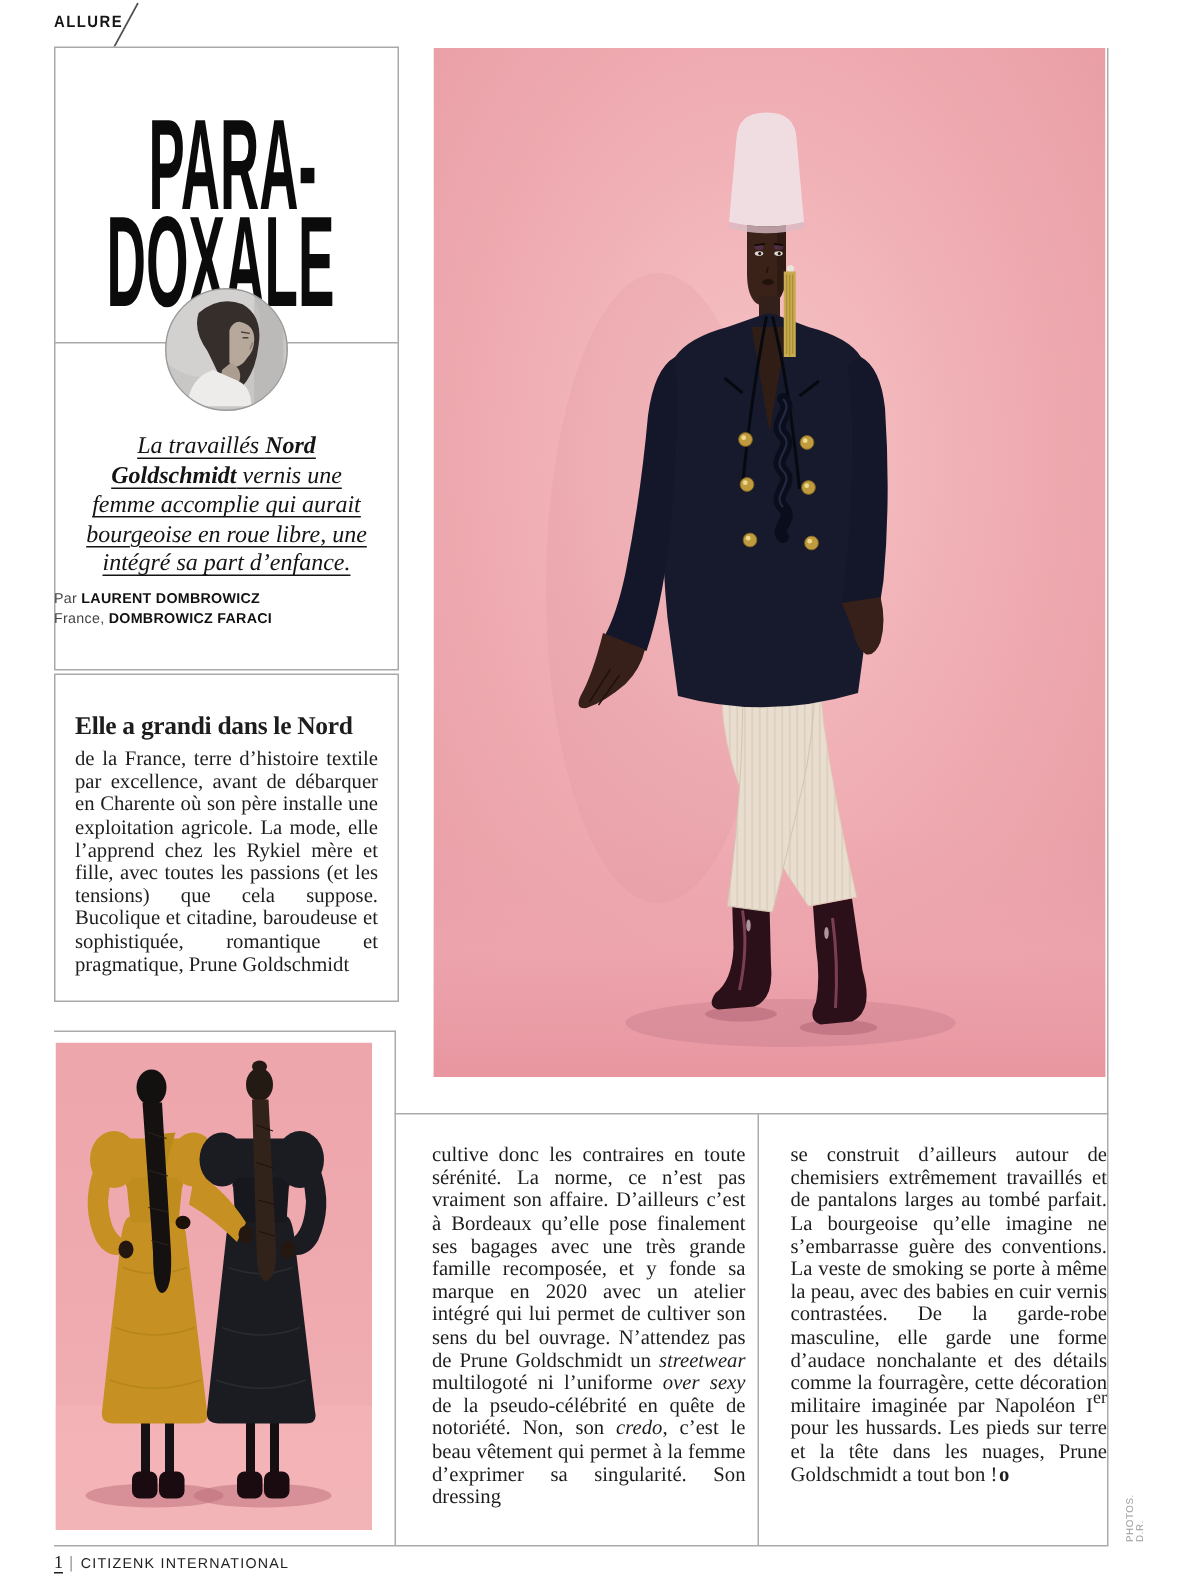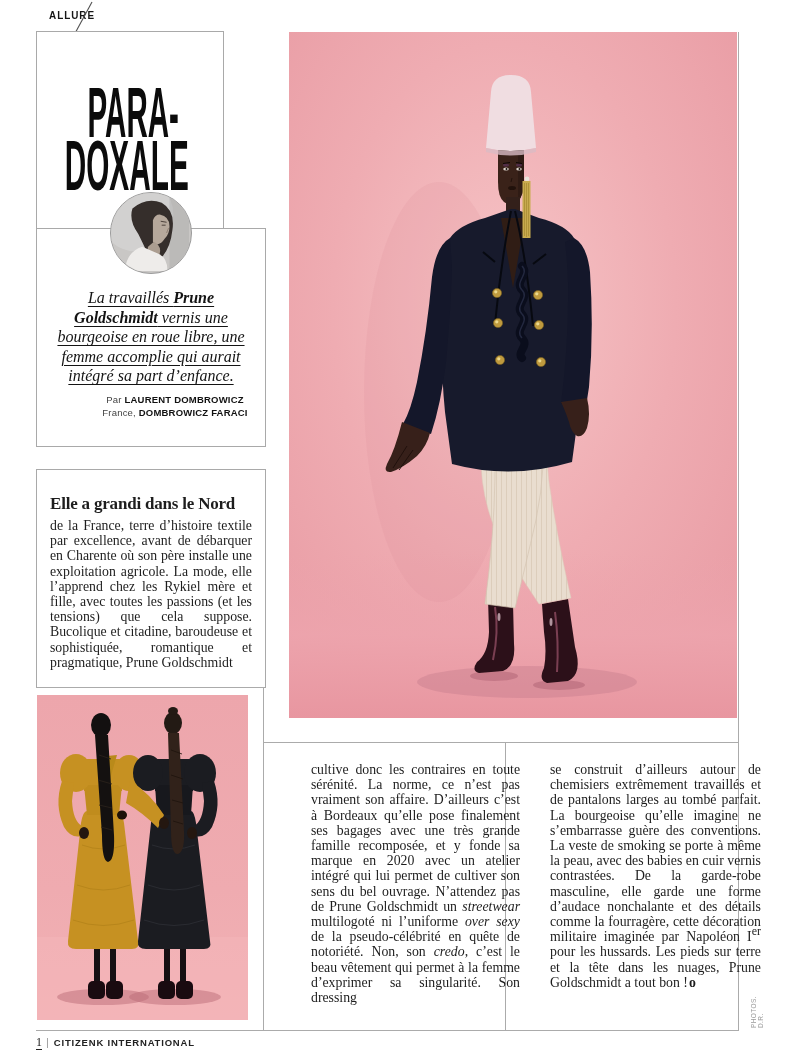--- a/index.html
+++ b/index.html
@@ -4,79 +4,79 @@
 <style>
   html,body{margin:0;padding:0;background:#ffffff;}
   .page{position:relative;width:800px;height:1058px;background:#fff;overflow:hidden;
         font-family:"Liberation Sans","DejaVu Sans",sans-serif;}
   .hr{position:absolute;height:1px;background:#ababab;}
   .vr{position:absolute;width:1px;background:#ababab;}
   .box{position:absolute;border:1px solid #a9a9a9;box-sizing:border-box;background:#fff;}
 
   
   .allure{position:absolute;left:36px;top:9px;font-size:11px;font-weight:700;
-          letter-spacing:1.1px;color:#161616;margin-left:13px;}
+          letter-spacing:1.1px;color:#161616;}
   .allure span{display:inline-block;transform:scaleX(.9);transform-origin:left center;}
   .slash{position:absolute;left:48px;top:0;}
 
   
   .title-svg{display:block;width:100%;height:100%;}
   .title-svg text{font-family:"Liberation Sans","DejaVu Sans",sans-serif;font-weight:700;fill:#0b0b0b;}
 
   
   .portrait{position:absolute;left:110px;top:192px;width:80px;height:80px;border-radius:50%;
             overflow:hidden;border:1px solid #9b9b9b;background:#c9c7c5;z-index:5;}
 
   
   .intro{position:absolute;left:36px;top:288px;width:230px;text-align:center;
          font-family:"Liberation Serif","DejaVu Serif",serif;font-style:italic;
          font-size:16px;line-height:19.5px;color:#141414;white-space:nowrap;}
   .intro .u{text-decoration:underline;text-decoration-thickness:1px;text-underline-offset:3px;}
   .intro .b{font-weight:700;}
 
-  .credits{position:absolute;left:36px;top:394px;width:278px;text-align:center;
+  .credits{position:absolute;left:36px;top:394px;width:278px;
            font-size:9.5px;line-height:12.5px;color:#444;letter-spacing:.2px;}
   .credits .nm{font-weight:700;color:#111;}
 
   
   .serif{font-family:"Liberation Serif","DejaVu Serif",serif;color:#1d1d1d;}
   .lead-in{font-weight:700;font-size:17px;letter-spacing:-.2px;margin-bottom:4px;white-space:nowrap;}
   .body-text{font-size:13.8px;line-height:15.2px;text-align:justify;hyphens:auto;-webkit-hyphens:auto;}
-  .col1-box{padding:24px 13px 0 13px;overflow:hidden;margin-top:20px;}
-  .col{position:absolute;top:762px;margin-left:23px;}
+  .col1-box{padding:24px 13px 0 13px;overflow:hidden;}
+  .col{position:absolute;top:762px;}
   .it{font-style:italic;}
   .body-text sup{font-size:12px;line-height:0;}
   .endmark{font-weight:700;padding-left:1px;}
 
   
   .footer{position:absolute;left:36px;top:1032px;color:#222;}
   .footer .pgnum{font-family:"Liberation Serif","DejaVu Serif",serif;font-size:12px;
                  border-bottom:1px solid #222;padding-bottom:0px;}
   .footer .pgsep{color:#9a9a9a;font-size:11px;padding:0 5px 0 4px;}
-  .footer .mag{font-weight:700;font-size:9.5px;letter-spacing:.8px;margin-top:40px;}
+  .footer .mag{font-weight:400;font-size:9.5px;letter-spacing:.8px;margin-top:40px;}
 
   .vcredit{position:absolute;left:750px;top:982px;height:46px;color:#9a9a9a;font-size:6.5px;
            letter-spacing:.4px;writing-mode:vertical-rl;transform:rotate(180deg);}
 
   .photo{position:absolute;display:block;}
   svg{display:block;}
 </style>
 </head>
 <body>
 
 <div class="page">
 
   <div class="allure">
     <span>ALLURE</span>
   </div>
   <svg class="slash" width="48" height="75">
     <line x1="44" y1="2" x2="6" y2="72" stroke="#4f4f4f" stroke-width="1.1"></line>
   </svg>
 
-  <div class="box" style="left:36px;top:31px;width:188px;height:198px;">
+  <div class="box" style="left:36px;top:31px;width:230px;height:198px;">
     <svg class="title-svg" viewBox="0 0 228 196">
       <text x="118" y="107" text-anchor="middle" font-size="86" textLength="112" lengthAdjust="spacingAndGlyphs">PARA-</text>
       <text x="110" y="172" text-anchor="middle" font-size="86" textLength="152" lengthAdjust="spacingAndGlyphs">DOXALE</text>
     </svg>
   </div>
 
   <div class="box" style="left:36px;top:228px;width:230px;height:219px;"></div>
 
   <div class="portrait">
     <svg viewBox="0 0 80 80" width="78" height="78">
@@ -87,24 +87,24 @@
       <path d="M50,22 Q60,24 60,34 Q60,42 55,47 Q52,52 47,53 L43,50 L43,28 Q45,22 50,22 Z" fill="#b6a89b"></path>
       <path d="M51,29 L57,30" stroke="#4a3f39" stroke-width="1" fill="none"></path>
       <path d="M52,33 L56,33" stroke="#4a3f39" stroke-width="1" fill="none"></path>
       <path d="M59,36 L57,41" stroke="#8f7f72" stroke-width="1" fill="none"></path>
       <path d="M44,50 Q52,54 50,62 Q47,68 40,68 Q36,62 38,55 Z" fill="#ab9d90"></path>
       <path d="M14,80 Q16,60 32,55 L48,62 Q58,66 58,80 Z" fill="#eeecea"></path>
     </svg>
   </div>
 
   <div class="intro">
-    <div><span class="u"><span>La travaillés </span><span class="b">Prune</span></span></div>
+    <div><span class="u"><span>La travaillés </span><span class="b">Nord</span></span></div>
     <div><span class="u"><span class="b">Goldschmidt</span><span> vernis une</span></span></div>
+    <div><span class="u">femme accomplie qui aurait</span></div>
     <div><span class="u">bourgeoise en roue libre, une</span></div>
-    <div><span class="u">femme accomplie qui aurait</span></div>
     <div><span class="u">intégré sa part d’enfance.</span></div>
   </div>
 
   <div class="credits">
     <div><span>Par </span><span class="nm">LAURENT DOMBROWICZ</span></div>
     <div><span>France, </span><span class="nm">DOMBROWICZ FARACI</span></div>
   </div>
 
   <div class="box col1-box" style="left:36px;top:449px;width:230px;height:219px;">
     <div class="serif lead-in">Elle a grandi dans le Nord</div>

